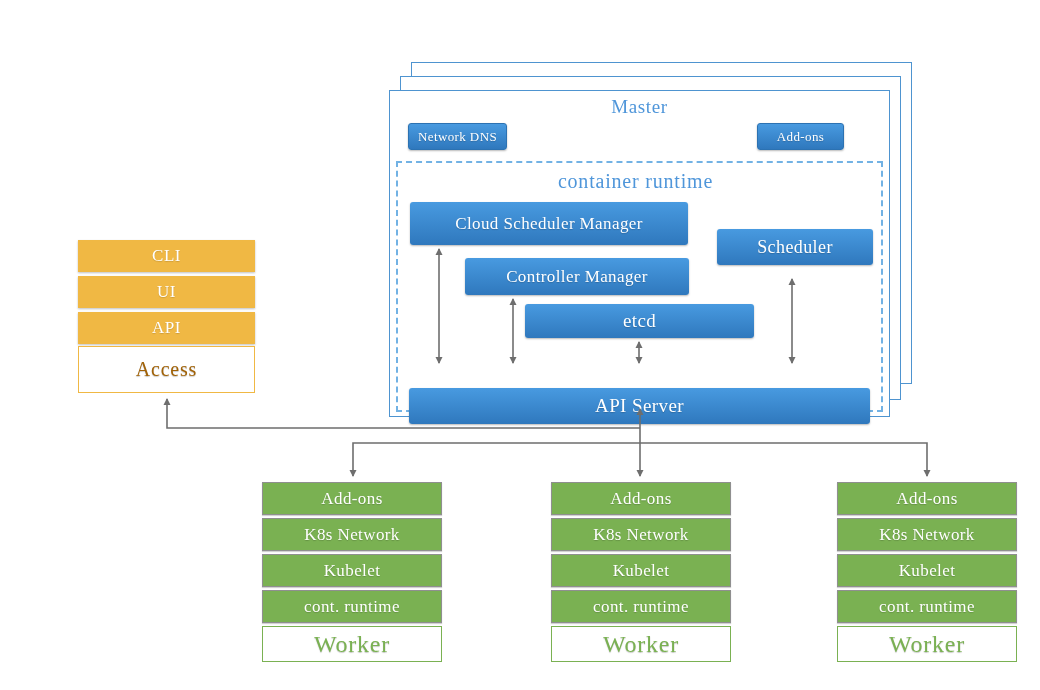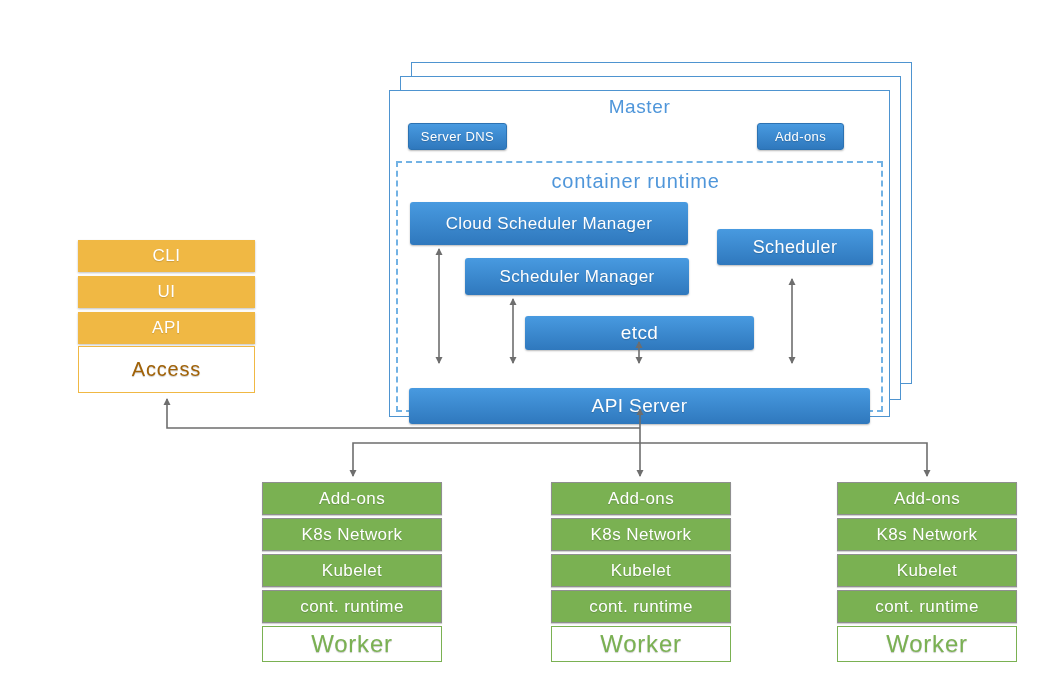--- a/index.html
+++ b/index.html
@@ -1,18 +1,18 @@
 <!DOCTYPE html>
 <html><head>
 <meta charset="utf-8">
 <style>
   html,body { margin:0; padding:0; background:#ffffff; }
   #canvas {
     position:relative; width:1040px; height:690px; background:#ffffff;
-    font-family:Liberation Sans, sans-serif; overflow:hidden;
+    font-family:Liberation Serif, serif; overflow:hidden;
   }
 
   
   .page { position:absolute; background:#ffffff; border:1.5px solid #4e94d0; box-sizing:border-box; }
   .page.back2 { left:411px; top:62px;  width:501px; height:322px; }
   .page.back1 { left:400px; top:76px;  width:501px; height:324px; }
   .page.main  { left:389px; top:90px;  width:501px; height:327px; }
 
   .master-title {
     position:absolute; left:389px; top:96px; width:501px; text-align:center;
@@ -37,21 +37,21 @@
     border:2px dashed #72b2e4; box-sizing:border-box;
   }
   .cr-title {
     position:absolute; left:392px; top:170px; width:487px; text-align:center;
     color:#4f96da; font-size:20px; letter-spacing:0.8px;
   }
 
   .ccm       { left:410px; top:202px; width:278px; height:43px; font-size:17px; }
   .cm        { left:465px; top:258px; width:224px; height:37px; font-size:17px; }
   .scheduler { left:717px; top:229px; width:156px; height:36px; font-size:18px; }
-  .etcd      { left:525px; top:304px; width:229px; height:34px; font-size:19px;margin-top:12px; }
+  .etcd      { left:525px; top:304px; width:229px; height:34px; font-size:19px; }
   .api       { left:409px; top:368px; width:461px; height:36px; font-size:19px;margin-top:20px; }
 
   
   .access-stack { position:absolute; left:78px; top:240px; width:177px; height:153px; }
   .o-row {
     position:absolute; left:0; width:177px; height:32px; box-sizing:border-box;
     background:#f0b844; color:#ffffff; display:flex; align-items:center; justify-content:center;
     font-size:17px; letter-spacing:0.5px;
     box-shadow:0 1px 2px rgba(0,0,0,0.25);
     text-shadow:0 1px 1px rgba(0,0,0,0.15);
@@ -90,28 +90,28 @@
 <body>
 
 <div id="canvas">
 
   <div class="page back2"></div>
   <div class="page back1"></div>
   <div class="page main"></div>
 
   <div class="master-title">Master</div>
 
-  <div class="bluebox btn-small cluster-dns">Server DNS</div>
+  <div class="bluebox btn-small cluster-dns">Network DNS</div>
   <div class="bluebox btn-small addons-btn">Add-ons</div>
 
   <div class="dashed"></div>
   <div class="cr-title">container runtime</div>
 
   <div class="bluebox ccm">Cloud Scheduler Manager</div>
-  <div class="bluebox cm">Scheduler Manager</div>
+  <div class="bluebox cm">Controller Manager</div>
   <div class="bluebox scheduler">Scheduler</div>
   <div class="bluebox etcd">etcd</div>
   <div class="bluebox api">API Server</div>
 
   <div class="access-stack">
     <div class="o-row r0">CLI</div>
     <div class="o-row r1">UI</div>
     <div class="o-row r2">API</div>
     <div class="access-box">Access</div>
   </div>

